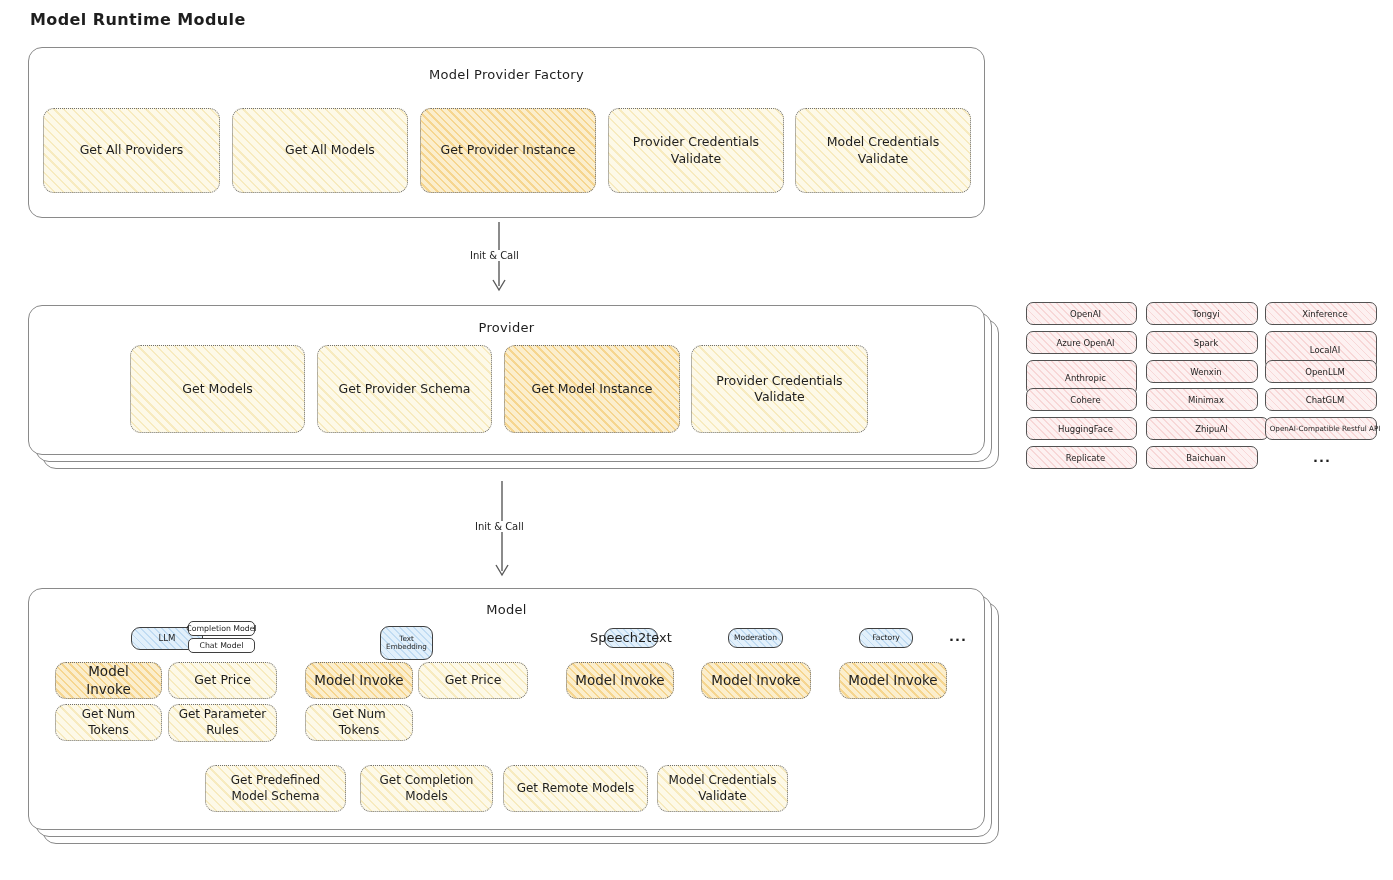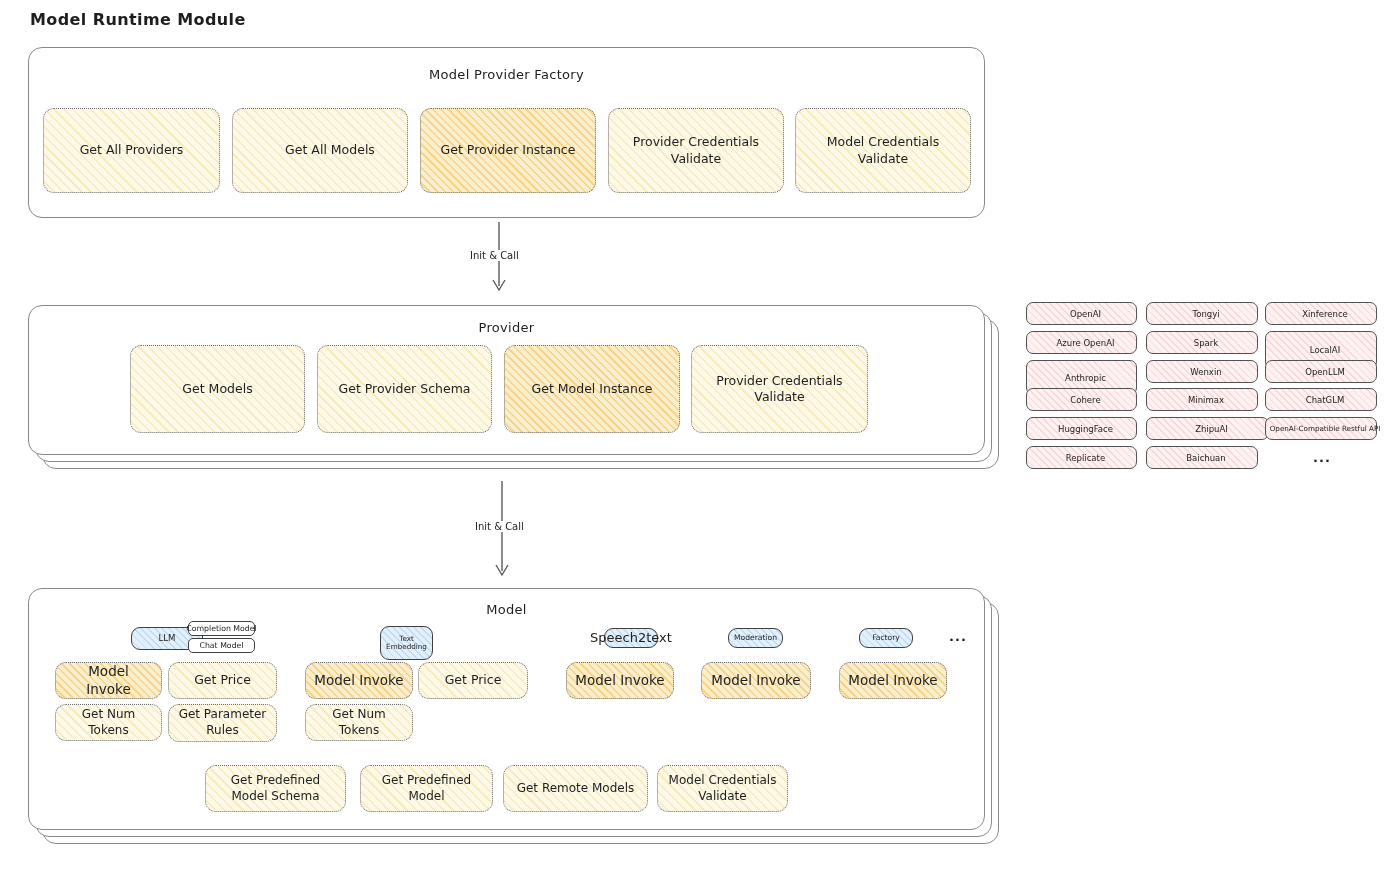--- a/index.html
+++ b/index.html
@@ -138,15 +138,15 @@
 <div class="box yellow" style="left:418px;top:662px;width:110px;height:37px;">Get Price</div>
 <div class="box orange invoke" style="left:566px;top:662px;width:108px;height:37px;">Model Invoke</div>
 <div class="box orange invoke" style="left:701px;top:662px;width:110px;height:37px;">Model Invoke</div>
 <div class="box orange invoke" style="left:839px;top:662px;width:108px;height:37px;">Model Invoke</div>
 
 <div class="box yellow" style="left:55px;top:704px;width:107px;height:37px;font-size:12px;">Get Num Tokens</div>
 <div class="box yellow" style="left:168px;top:704px;width:109px;height:38px;font-size:12px;">Get Parameter Rules</div>
 <div class="box yellow" style="left:305px;top:704px;width:108px;height:37px;font-size:12px;">Get Num Tokens</div>
 
 <div class="box yellow" style="left:205px;top:765px;width:141px;height:47px;font-size:12px;">Get Predefined Model Schema</div>
-<div class="box yellow" style="left:360px;top:765px;width:133px;height:47px;font-size:12px;">Get Predefined Model</div>
+<div class="box yellow" style="left:360px;top:765px;width:133px;height:47px;font-size:12px;">Get Completion Models</div>
 <div class="box yellow" style="left:503px;top:765px;width:145px;height:47px;font-size:12px;">Get Remote Models</div>
 <div class="box yellow" style="left:657px;top:765px;width:131px;height:47px;font-size:12px;">Model Credentials Validate</div>
 
 </body></html>

